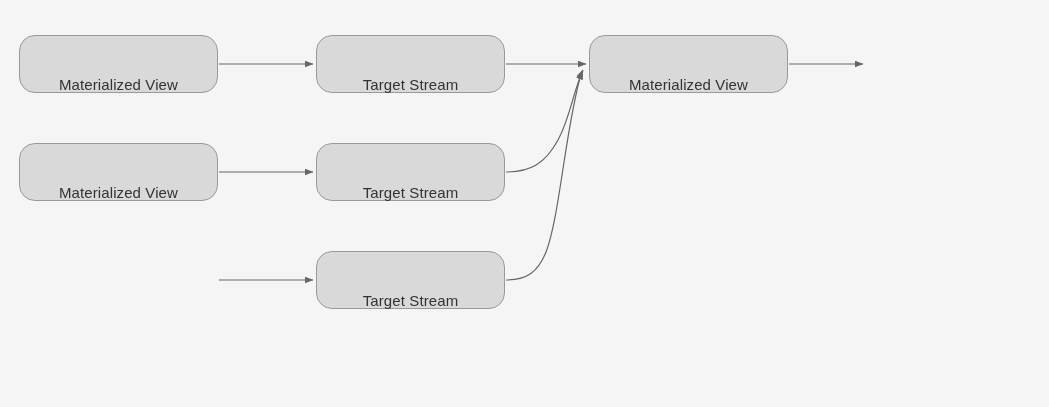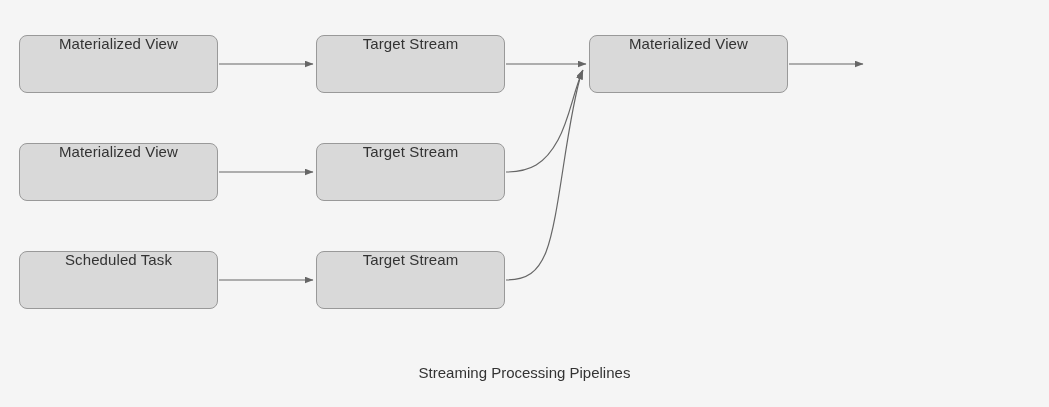--- a/index.html
+++ b/index.html
@@ -25,23 +25,23 @@
     top: 0;
     width: 1049px;
     height: 407px;
     pointer-events: none;
   }
   .node {
     position: absolute;
     box-sizing: border-box;
     background: #d9d9d9;
     border: 1px solid #999999;
-    border-radius: 8px;
+    border-radius: 16px;
     display: flex;
-    align-items: flex-start;
+    align-items: flex-end;
     justify-content: center;
     color: #333333;
     font-size: 15px;
     line-height: 1;
     letter-spacing: 0.1px;
     white-space: nowrap;
   }
   .node-label {
     display: block;
   }
@@ -100,23 +100,19 @@
 
 
   <div class="node" style="left:19px; top:143px; width:199px; height:58px;">
     <span class="node-label">Materialized View</span>
   </div>
 
   <div class="node" style="left:316px; top:143px; width:189px; height:58px;">
     <span class="node-label">Target Stream</span>
   </div>
 
-  <div class="node" style="left:19px; top:251px; width:199px; height:58px;">
-    <span class="node-label">Scheduled Task</span>
-  </div>
 
   <div class="node" style="left:316px; top:251px; width:189px; height:58px;">
     <span class="node-label">Target Stream</span>
   </div>
 
-  <div id="diagram-caption">Streaming Processing Pipelines</div>
 
 </div>
 
 </body></html>

